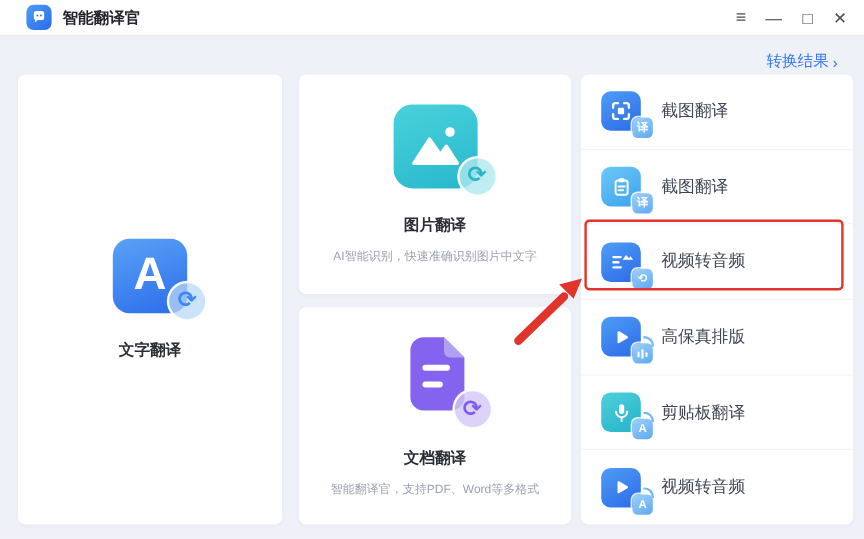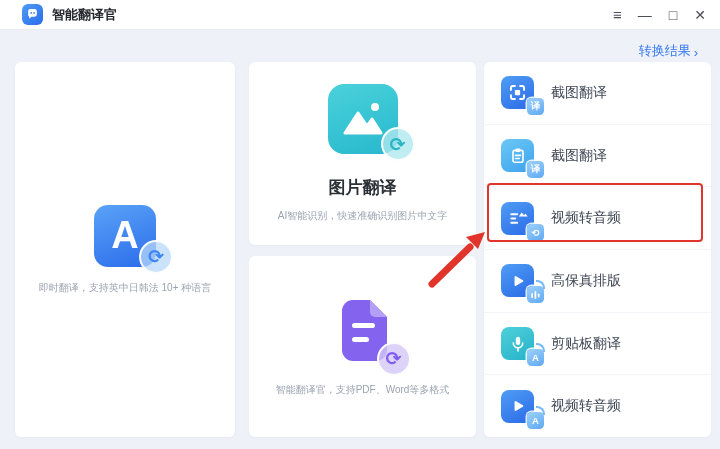--- a/index.html
+++ b/index.html
@@ -38,21 +38,21 @@
   .img-icon { width:70px; height:70px; border-radius:16px; background:linear-gradient(160deg,#4ad2db,#27b7cd);
               display:flex; align-items:center; justify-content:center; }
   .sync-badge { position:absolute; width:34px; height:34px; border-radius:50%;
                 display:flex; align-items:center; justify-content:center;
                 border:2px solid rgba(255,255,255,0.95); font-size:19px; font-weight:bold;
                 right:-17px; bottom:-7px; }
   .sync-blue   { background:rgba(186,216,250,0.75); color:#3e86f2; }
   .sync-teal   { background:rgba(175,233,238,0.8);  color:#2ab4c4; }
   .sync-purple { background:rgba(213,200,248,0.8);  color:#7e5cf0; }
 
-  .card-title { font-size:17px; font-weight:bold; color:#2b2f36; margin-top:18px; }
+  .card-title { font-size:13px; font-weight:bold; color:#2b2f36; margin-top:18px; }
   .card-sub   { font-size:10px; color:#9aa3b0; margin-top:10px; }
 
   
   .tools { position:absolute; left:484px; top:62px; width:227px; height:375px; background:#fff;
            border-radius:6px; display:flex; flex-direction:column;
            box-shadow:0 1px 3px rgba(90,110,140,0.05); }
   .tool-row { flex:1; display:flex; align-items:center; padding-left:17px; cursor:pointer; }
   .tool-row + .tool-row { border-top:1px solid #f2f4f8; }
   .tool-ic-wrap { position:relative; width:33px; height:33px; flex-shrink:0; }
   .tool-ic { width:33px; height:33px; border-radius:8px; display:flex; align-items:center; justify-content:center; }
@@ -101,21 +101,21 @@
     <span class="chev">›</span>
   </a>
 
   <div class="card card-left">
     <div class="big-icon-wrap">
       <div class="a-icon">
         <span>A</span>
       </div>
       <div class="sync-badge sync-blue">⟳</div>
     </div>
-    <div class="card-sub">即时翻译，支持英中日韩法 10+ 种语言</div>
+    <div class="card-title">文字翻译</div>
   </div>
 
   <div class="card card-mid-top">
     <div class="big-icon-wrap">
       <div class="img-icon">
         <svg width="48" height="48" viewBox="0 0 48 48">
             <circle cx="36" cy="12" r="4" fill="#ffffff"></circle>
             <path d="M6 38 L19 18 L28 31 L33 24 L42 38 Z" fill="#ffffff" stroke="#ffffff" stroke-width="3" stroke-linejoin="round"></path>
           </svg>
       </div>
@@ -130,20 +130,21 @@
       <div>
         <svg width="62" height="68" viewBox="0 0 62 68">
           <path d="M10 14 a11 11 0 0 1 11-11 h17 l17 17 v33 a11 11 0 0 1 -11 11 h-23 a11 11 0 0 1 -11-11 z" fill="#8463ee"></path>
           <path d="M38 3 l17 17 h-12 a5 5 0 0 1 -5-5 z" fill="#b3a0f6"></path>
           <rect x="20" y="26" width="23" height="5" rx="2.5" fill="#ffffff"></rect>
           <rect x="20" y="40" width="17" height="5" rx="2.5" fill="#ffffff"></rect>
         </svg>
       </div>
       <div class="sync-badge sync-purple">⟳</div>
     </div>
+    <div class="card-title">文档翻译</div>
     <div class="card-sub">智能翻译官，支持PDF、Word等多格式</div>
   </div>
 
   <div class="tools">
 
     <div class="tool-row">
       <div class="tool-ic-wrap">
         <div class="tool-ic grad-blue">
           <svg width="21" height="21" viewBox="0 0 32 32" fill="none" stroke="#fff" stroke-width="3" stroke-linecap="round">
               <path d="M6 12 V9 a3 3 0 0 1 3-3 h3"></path>

